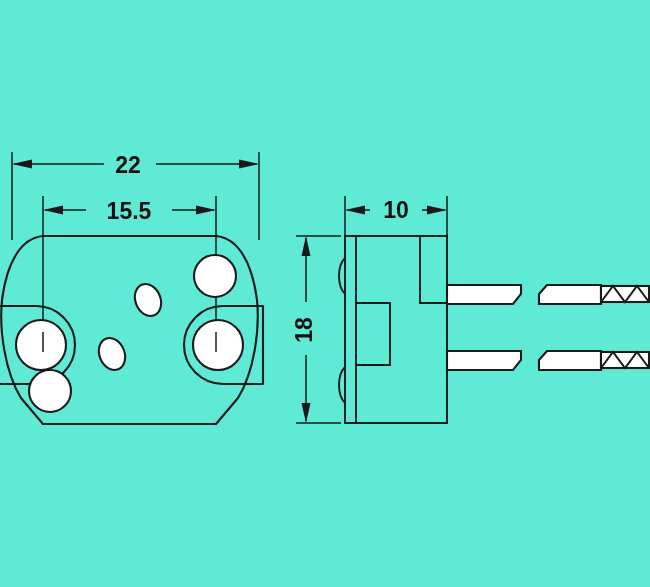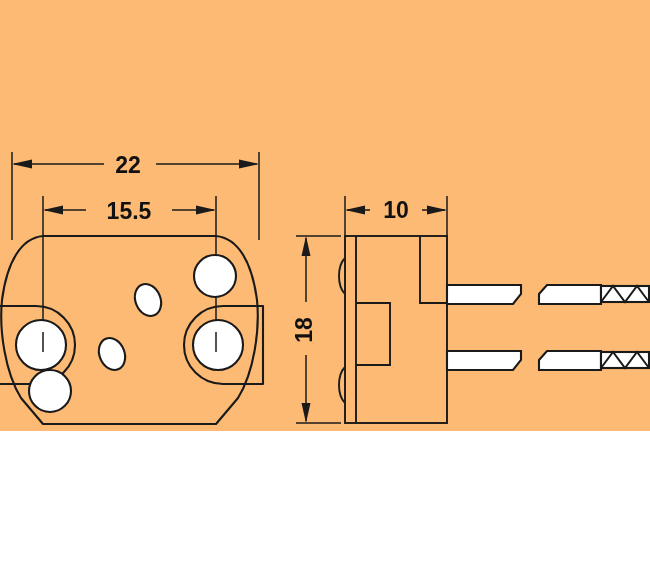--- a/index.html
+++ b/index.html
@@ -3,22 +3,22 @@
 <meta charset="utf-8">
 <style>
   html, body {
     margin: 0;
     padding: 0;
     background: #ffffff;
   }
   #drawing-root {
     position: relative;
     width: 650px;
-    height: 431px;
-    background: #fdba74;
+    height: 587px;
+    background: #5eead4;
     font-family: "Liberation Sans", sans-serif;
     overflow: hidden;
   }
   #tech-svg {
     display: block;
     width: 650px;
     height: 587px;
   }
   .outline {
     fill: none;

